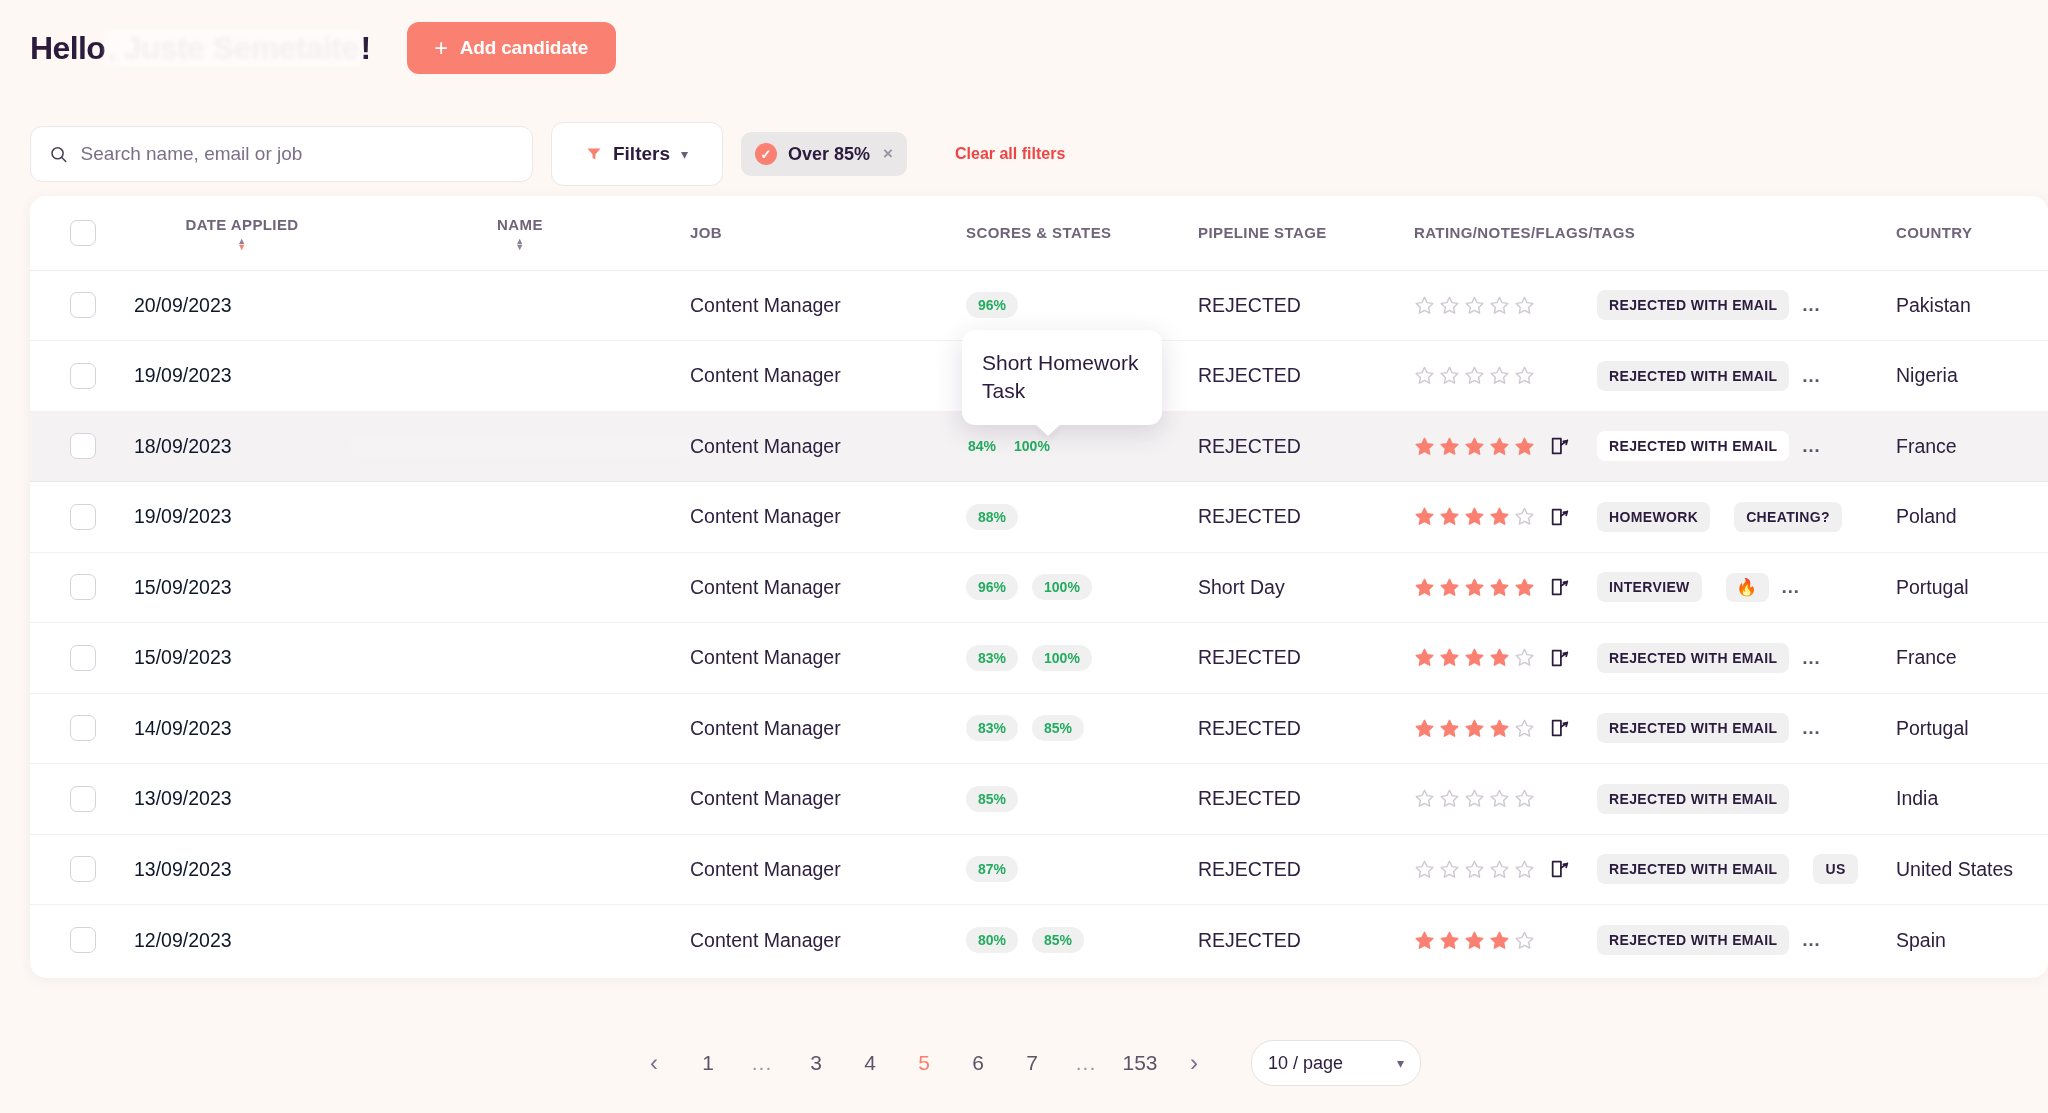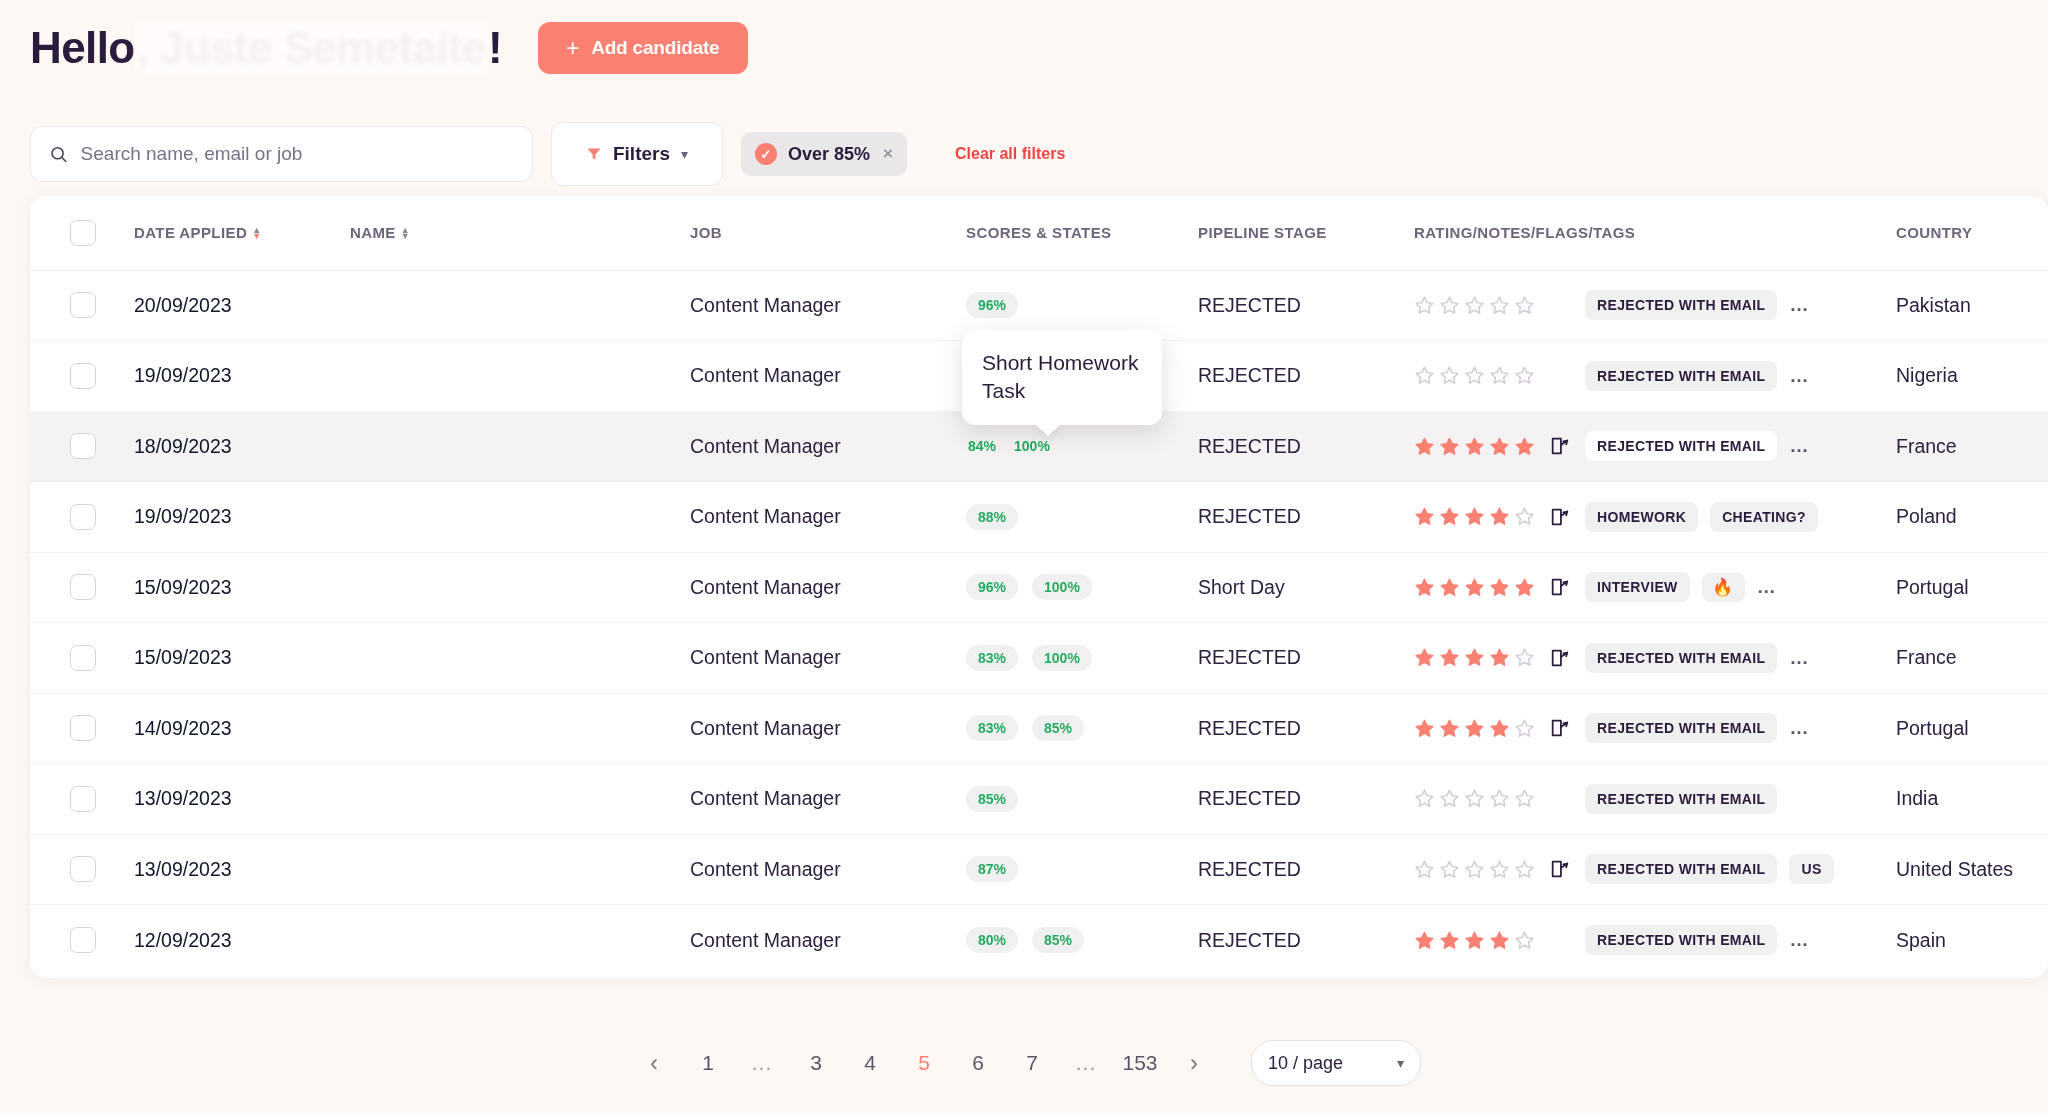--- a/index.html
+++ b/index.html
@@ -11,21 +11,21 @@
     overflow: hidden;
   }
   .page { position: relative; width: 2048px; height: 1113px; }
 
   
   .header {
     position: absolute; left: 30px; top: 22px;
     display: flex; align-items: center; gap: 36px;
   }
   .greeting {
-    font-size: 44px; font-weight: 700; letter-spacing: -0.6px;
+    font-size: 32px; font-weight: 700; letter-spacing: -0.6px;
     white-space: nowrap; position: relative; color: #2b1b3d;
   }
   .greet-name {
     color: #efe9ef; opacity: .55; filter: blur(2.2px);
     background: #fff; padding: 0 2px; border-radius: 3px;
   }
   .add-btn {
     display: flex; align-items: center; gap: 12px;
     background: #fa8072; color: #fff;
     border: none; border-radius: 12px;
@@ -94,21 +94,21 @@
   col.c-rate { width: 482px; }
   col.c-ctry { width: 152px; }
 
   thead th {
     height: 74px; text-align: left; vertical-align: middle;
     font-size: 15px; font-weight: 700; letter-spacing: .4px;
     color: #6f6479; text-transform: uppercase;
     border-bottom: 1px solid #f0ecee; padding: 0;
     white-space: nowrap;
   }
-  .th-inner { display: flex; align-items: center; gap: 5px; }
+  .th-inner { display: flex; align-items: center; gap: 5px; flex-direction: column; }
   .sorter { display: inline-flex; flex-direction: column; line-height: 6px; }
   .sorter span { font-size: 9px; }
   .sort-up { color: #8c8397; }
   .sort-dn { color: #8c8397; }
   .sort-dn.active { color: #fa8072; }
 
   tbody tr { height: 70.5px; }
   tbody tr td { border-bottom: 1px solid #f4f0f2; padding: 0; vertical-align: middle; font-size: 19.5px; }
   tbody tr.hl td { background: #f4f2f3; border-bottom-color: #ebe7e9; }
   tbody tr:last-child td { border-bottom: none; }
@@ -143,20 +143,21 @@
   .ratecell { display: flex; align-items: center; gap: 14px; }
   .stars { display: flex; align-items: center; gap: 4px; }
   .star { width: 21px; height: 21px; display: block; }
   .note-ico { width: 22px; height: 22px; display: block; }
   .tags { display: flex; align-items: center; gap: 12px; }
   .tag {
     background: #f1f0f1; color: #2b1b3d;
     font-size: 14px; font-weight: 700; letter-spacing: .35px;
     padding: 7px 12px; border-radius: 8px; white-space: nowrap;
     text-transform: uppercase;
+    margin-left: 12px;
   }
   tr.hl .tag { background: #fff; }
   .tag.emoji { font-size: 17px; padding: 4px 11px; letter-spacing: 0; }
   .tag-more { color: #5d5468; font-size: 19px; font-weight: 700; letter-spacing: 1px; }
 
   
   .tooltip {
     position: absolute; left: 962px; top: 330px;
     width: 200px; background: #fff; border-radius: 13px;
     box-shadow: 0 7px 26px rgba(70,50,90,.17);

